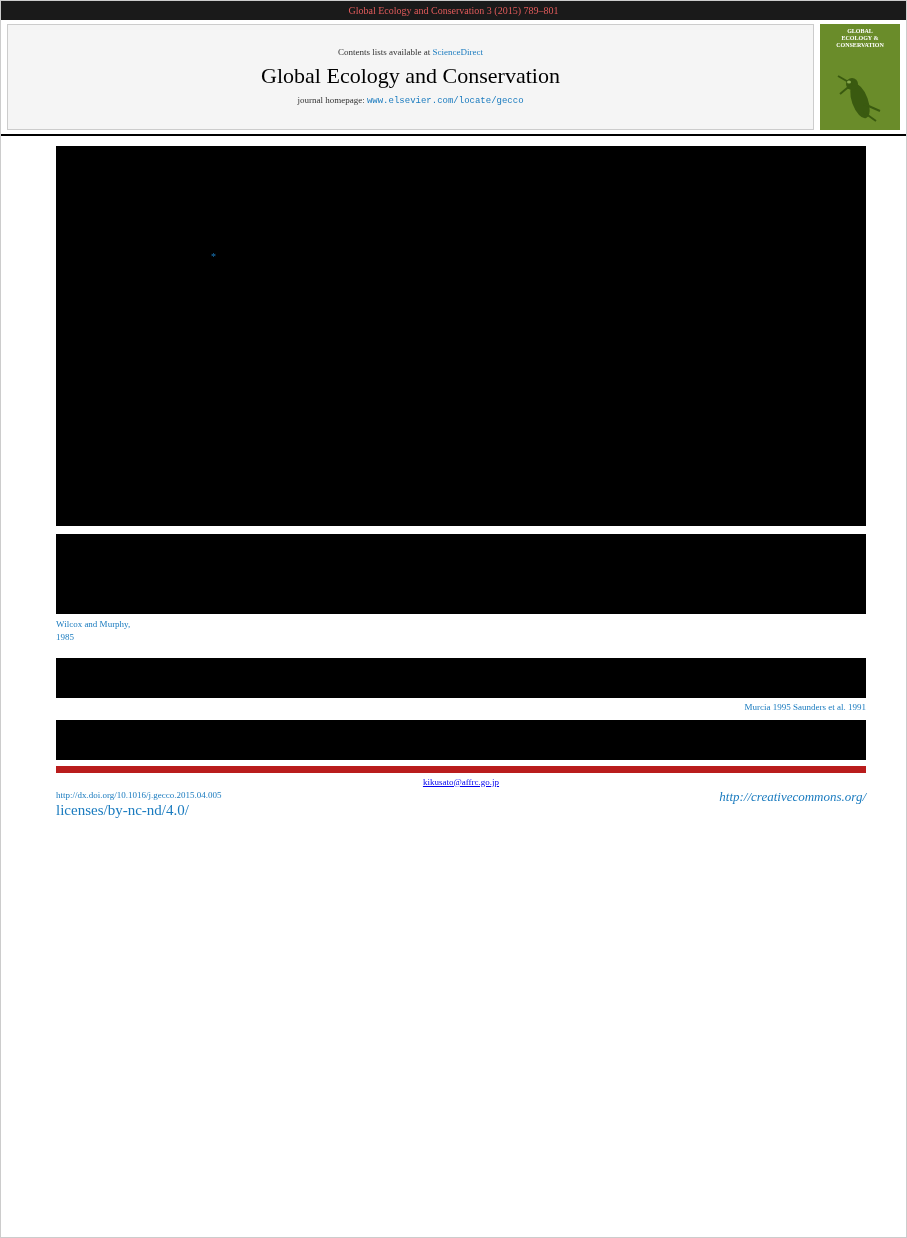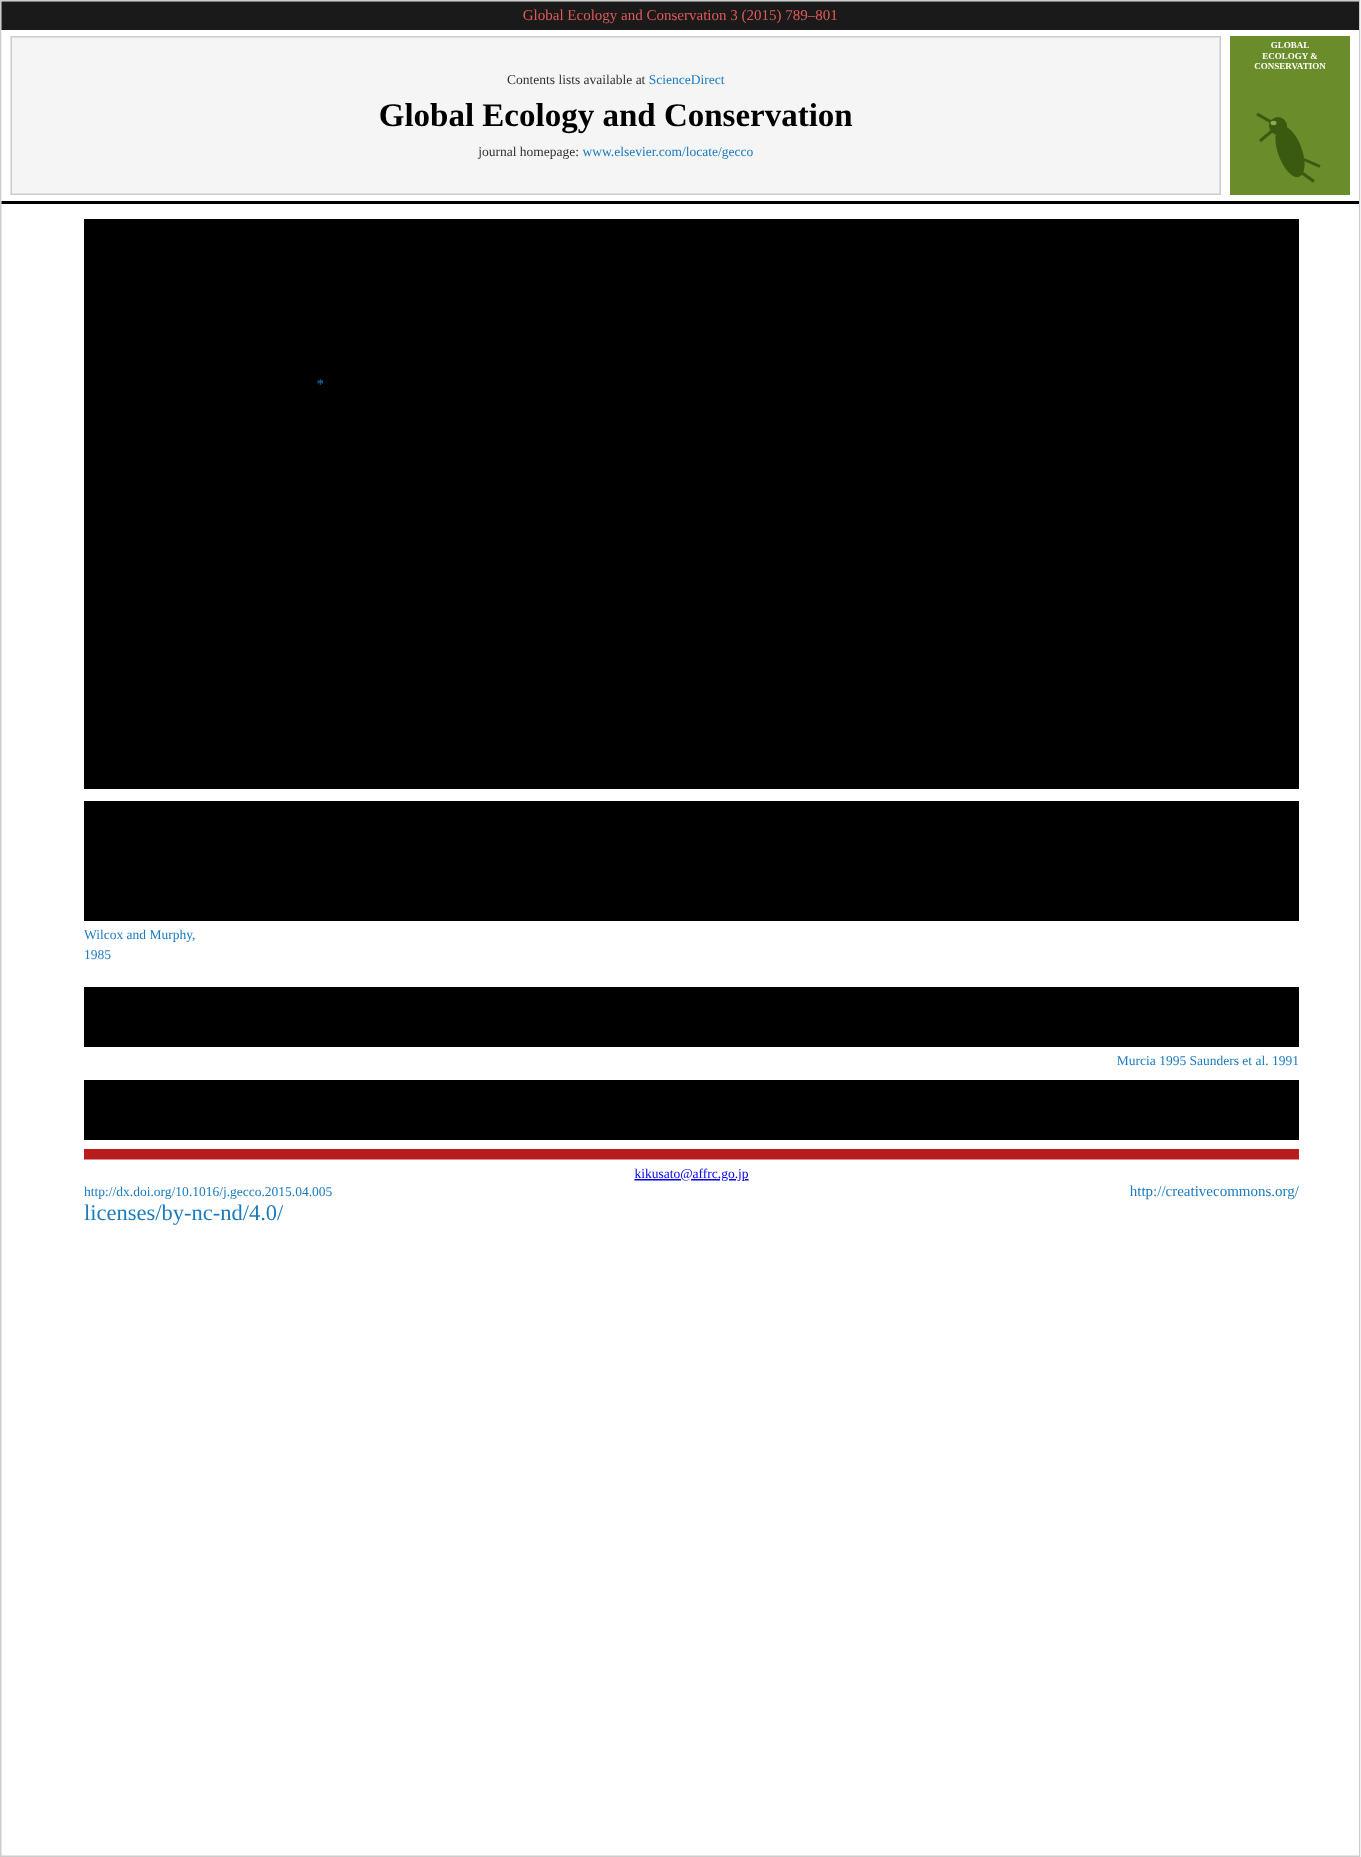--- a/index.html
+++ b/index.html
@@ -75,31 +75,32 @@
       font-size: 9px;
       color: #333;
       margin-bottom: 6px;
     }
     .science-direct-line a {
       color: #1a7bbf;
       text-decoration: none;
     }
     .journal-main-title {
       font-size: 22px;
-      font-weight: bold;
+      font-weight: normal;
       color: #000;
       margin-bottom: 6px;
     }
     .journal-homepage-line {
       font-size: 9px;
       color: #333;
     }
     .journal-homepage-line a {
       color: #1a7bbf;
       text-decoration: none;
+      font-family: Liberation Mono, monospace;
     }
     .journal-cover {
       width: 80px;
       min-height: 100px;
       background: #6a8c2a;
       display: flex;
       flex-direction: column;
       align-items: center;
       justify-content: flex-start;
       padding: 4px;
@@ -208,22 +209,23 @@
     .footer-doi {
       color: #1a7bbf;
       font-size: 9px;
       text-decoration: none;
       display: inline-block;
       margin-bottom: 2px;
     }
     .footer-cc-right {
       float: right;
       color: #1a7bbf;
-      font-size: 10px;
-      text-decoration: none;
+      font-size: 13px;
+      text-decoration: none;
+      font-style: italic;
     }
     .footer-cc-left {
       color: #1a7bbf;
       font-size: 15px;
       text-decoration: none;
       display: block;
     }
     .footer-row {
       display: flex;
       justify-content: space-between;

